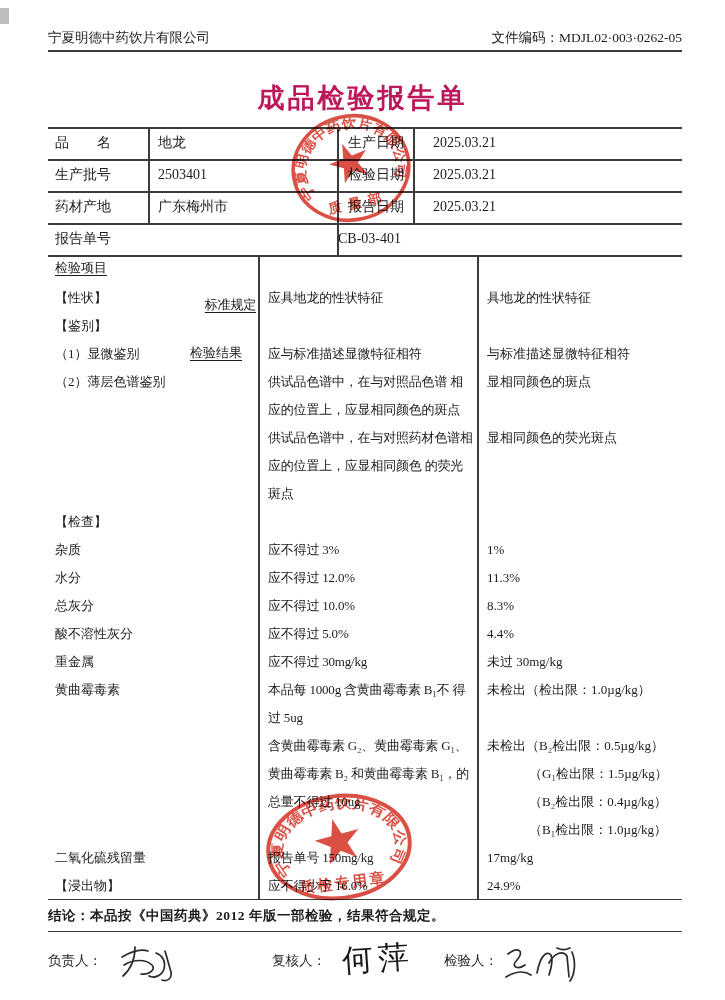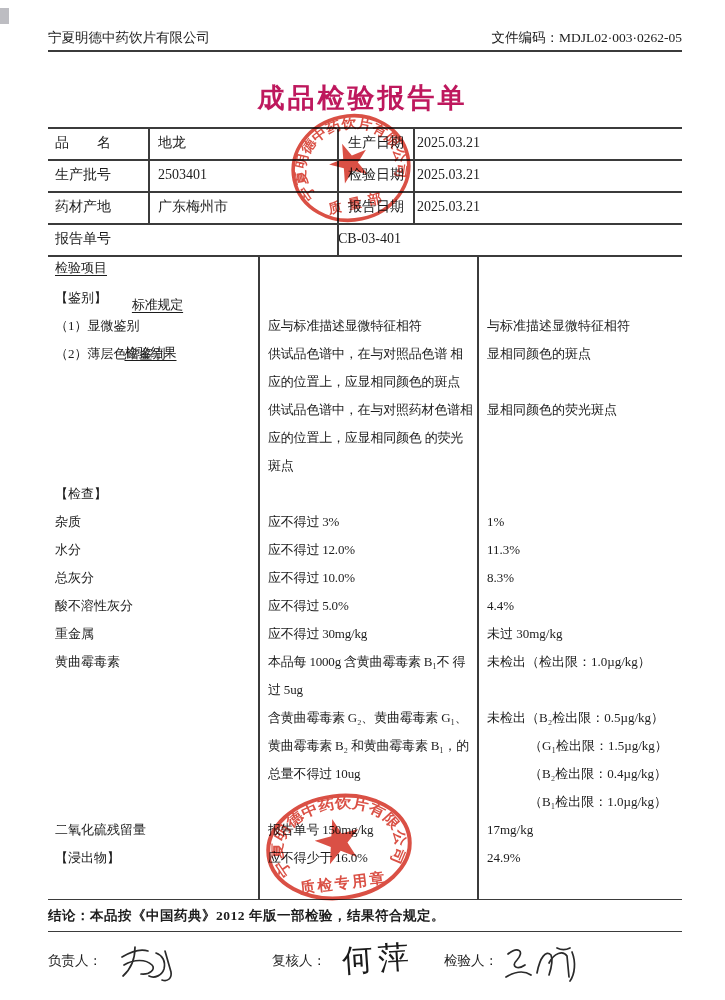--- a/index.html
+++ b/index.html
@@ -19,33 +19,33 @@
 
   .title{position:absolute;left:0;top:80px;width:100%;text-align:center;
          font-size:27px;font-weight:bold;letter-spacing:3px;color:#be185d;}
 
   
   .itbl{position:absolute;left:48px;top:127px;width:634px;height:128px;font-size:14px;}
   .irow{display:flex;height:32px;align-items:center;}
   .ic-l1{width:100px;padding-left:7px;}
   .ic-v1{width:189px;padding-left:10px;}
   .ic-l2{width:76px;padding-left:11px;}
-  .ic-v2{width:269px;padding-left:4px;}
+  .ic-v2{width:269px;padding-left:20px;}
   .ic-l1w{width:289px;padding-left:7px;}
   .ic-v1w{width:345px;padding-left:1px;}
 
   
   .mtbl{position:absolute;left:48px;top:255px;width:634px;height:645px;}
   .mrow{display:flex;align-items:flex-start;line-height:28px;}
   .mhead{height:29px;line-height:26px;flex-direction:column;}
   .h28{height:28px;} .h56{height:56px;} .h84{height:84px;} .h112{height:112px;}
   .mc1{width:210px;padding-left:7px;}
   .mc2{width:219px;padding-left:10px;padding-right:4px;letter-spacing:-0.2px;}
   .mc3{width:205px;padding-left:10px;}
-  .mc2.center,.mc3.center{text-align:center;padding:11px;}
+  .mc2.center,.mc3.center{text-align:right;padding:11px;}
   .ul{text-decoration:underline;text-underline-offset:3px;}
   .indent{padding-left:42px;}
 
   .concl{position:absolute;left:48px;top:901px;width:634px;height:31px;
          border-bottom:1.5px solid #3b3b3b;display:flex;align-items:center;
          font-size:13.5px;font-weight:600;letter-spacing:0.5px;}
 
   .foot{position:absolute;left:48px;top:942px;width:634px;height:58px;font-size:13.5px;}
   .foot .label{position:absolute;top:10px;}
   .sig-svg{position:absolute;}
@@ -112,20 +112,25 @@
     <div class="hline" style="left:0;top:643.5px;width:634px"></div>
     <div class="vline" style="left:210px;top:0;height:645px"></div>
     <div class="vline" style="left:429px;top:0;height:645px"></div>
 
     <div class="mrow mhead">
       <span class="mc1"><span class="ul">检验项目</span></span>
       <span class="mc2 center"><span class="ul">标准规定</span></span>
       <span class="mc3 center"><span class="ul">检验结果</span></span>
     </div>
 
+    <div class="mrow h28">
+      <span class="mc1">【性状】</span>
+      <span class="mc2">应具地龙的性状特征</span>
+      <span class="mc3">具地龙的性状特征</span>
+    </div>
     <div class="mrow h28">
       <span class="mc1">【鉴别】</span>
       <span class="mc2"></span>
       <span class="mc3"></span>
     </div>
     <div class="mrow h28">
       <span class="mc1">（1）显微鉴别</span>
       <span class="mc2">应与标准描述显微特征相符</span>
       <span class="mc3">与标准描述显微特征相符</span>
     </div>

